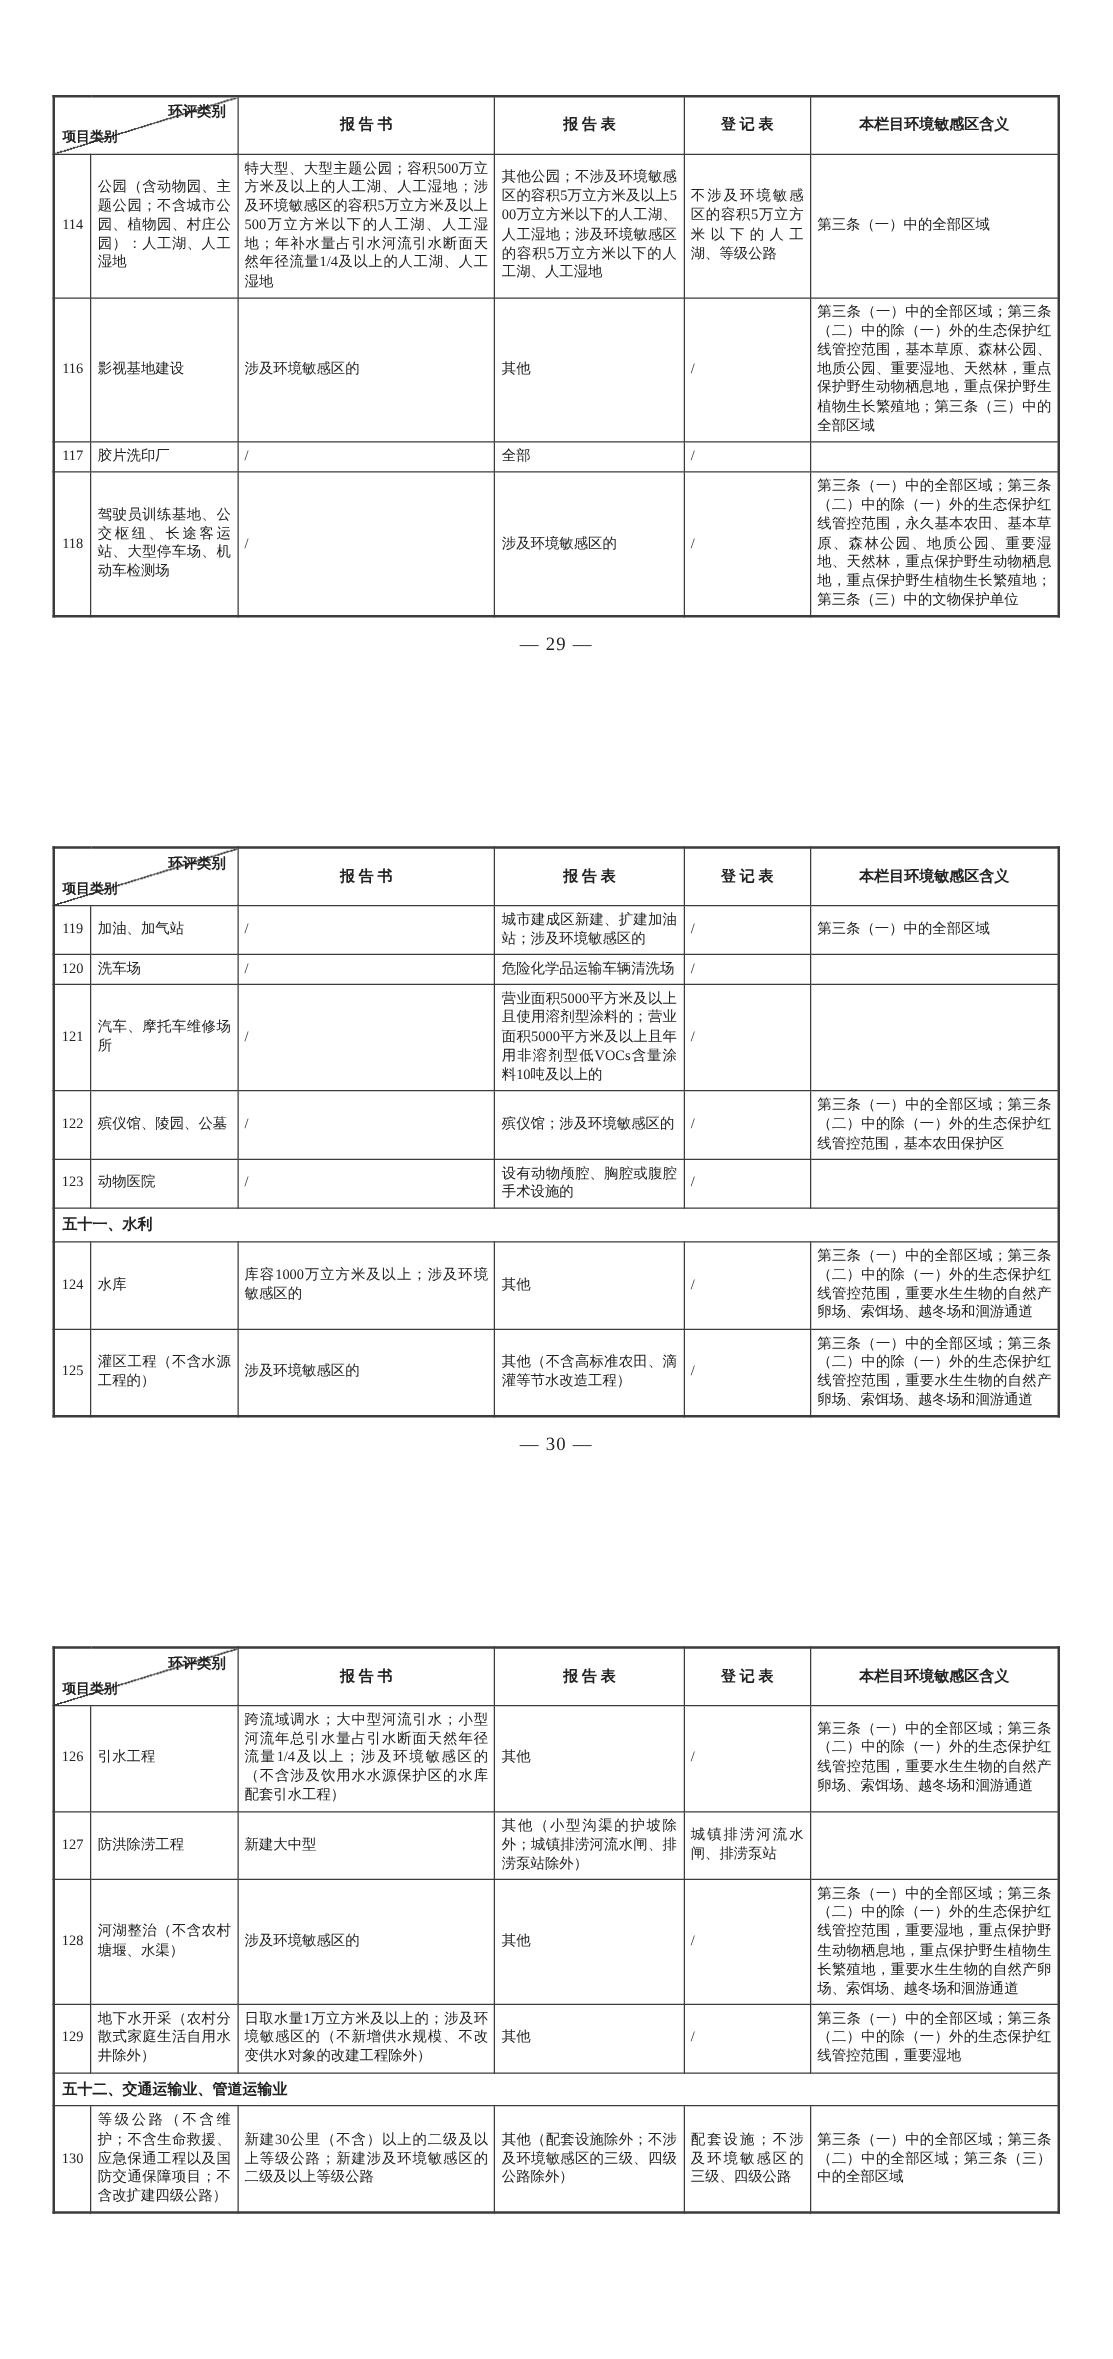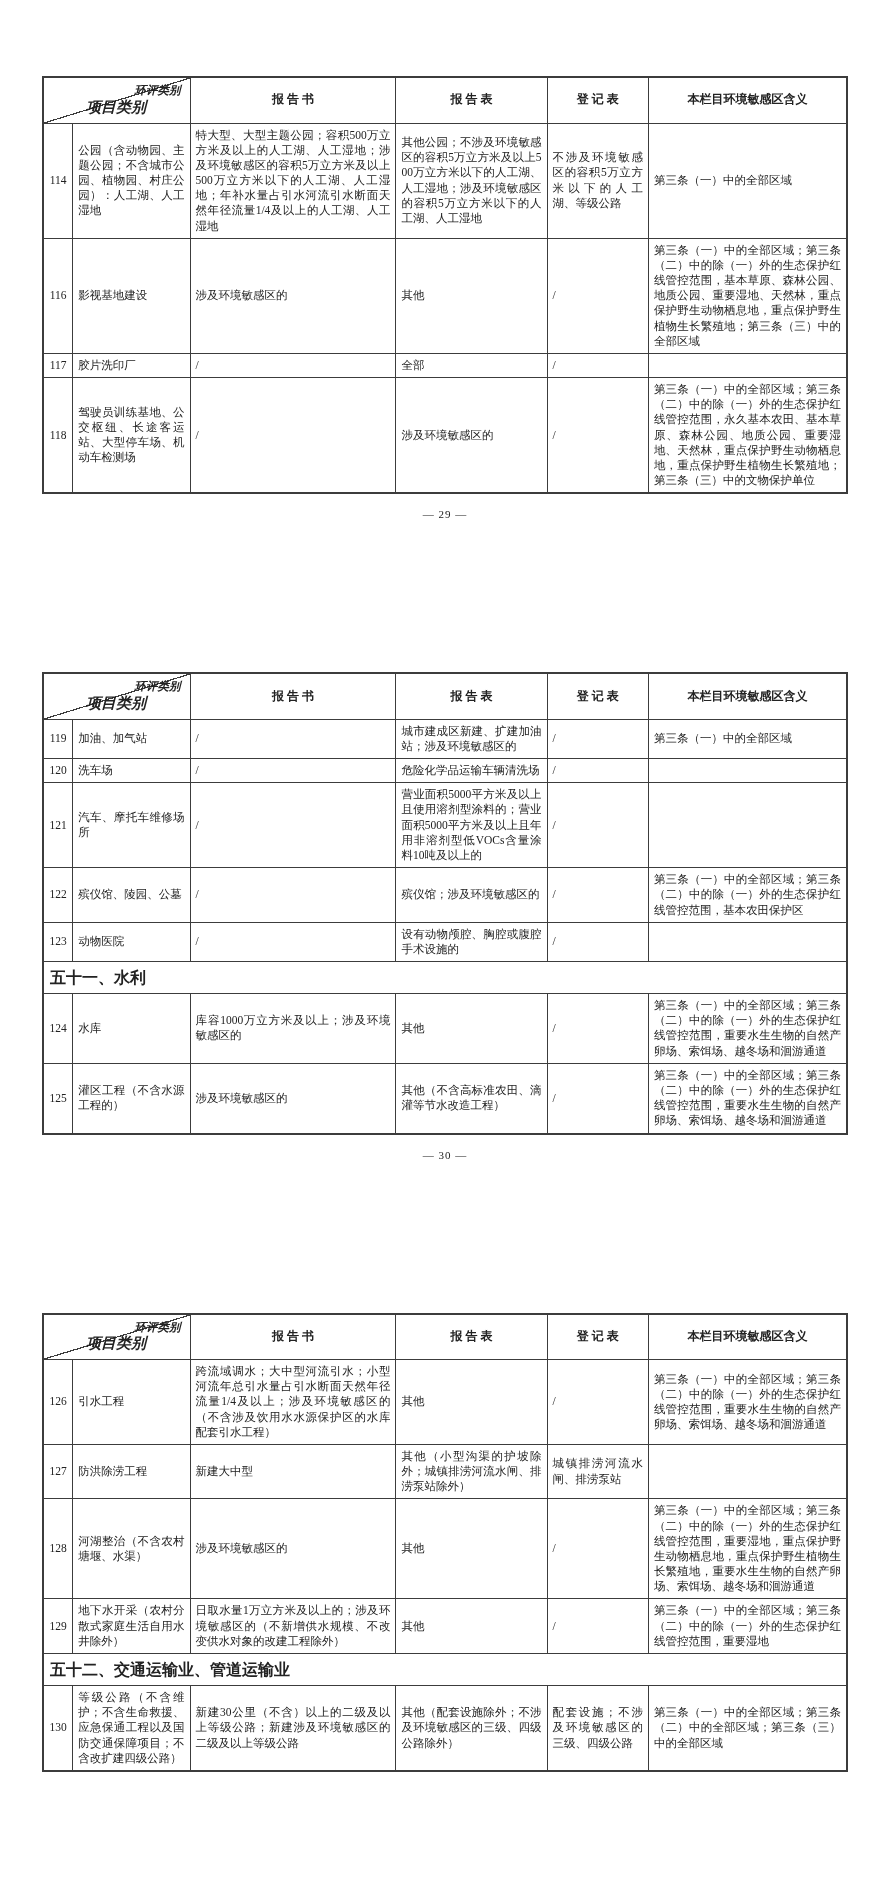--- a/index.html
+++ b/index.html
@@ -38,37 +38,36 @@
     padding: 2px;
   }
   th.diag {
     position: relative;
     padding: 0;
     background-image: linear-gradient(to bottom right,
       transparent calc(50% - 0.6px),
       #3c3c3c calc(50% - 0.6px),
       #3c3c3c calc(50% + 0.6px),
       transparent calc(50% + 0.6px));
-    font-style: italic;
   }
   th.diag .diag-top { position: absolute; top: 5px; right: 9px; font-size: 11.5px; }
-  th.diag .diag-bottom { position: absolute; bottom: 5px; left: 6px; font-size: 15px; margin-left: 36px; }
+  th.diag .diag-bottom { position: absolute; bottom: 5px; left: 6px; font-size: 11px; }
   td.c-no { text-align: center; padding: 4px 1px; }
   td.c-cat { text-align: justify; }
   td.c-book, td.c-form, td.c-reg, td.c-sens { text-align: justify; }
   tr.section-row td {
     font-weight: bold;
-    font-size: 16px;
+    font-size: 12px;
     text-align: left;
     padding: 5px 6px;
     word-break: keep-all;
   }
   .pageno {
     text-align: center;
-    font-size: 11px;
+    font-size: 15px;
     margin-top: 14px;
     letter-spacing: 1px;
     color: #222;
   }
   .tbl-block { margin-top: 0; }
   .tbl-block + .tbl-block { margin-top: 152px; }
 </style>
 </head>
 <body>
 

